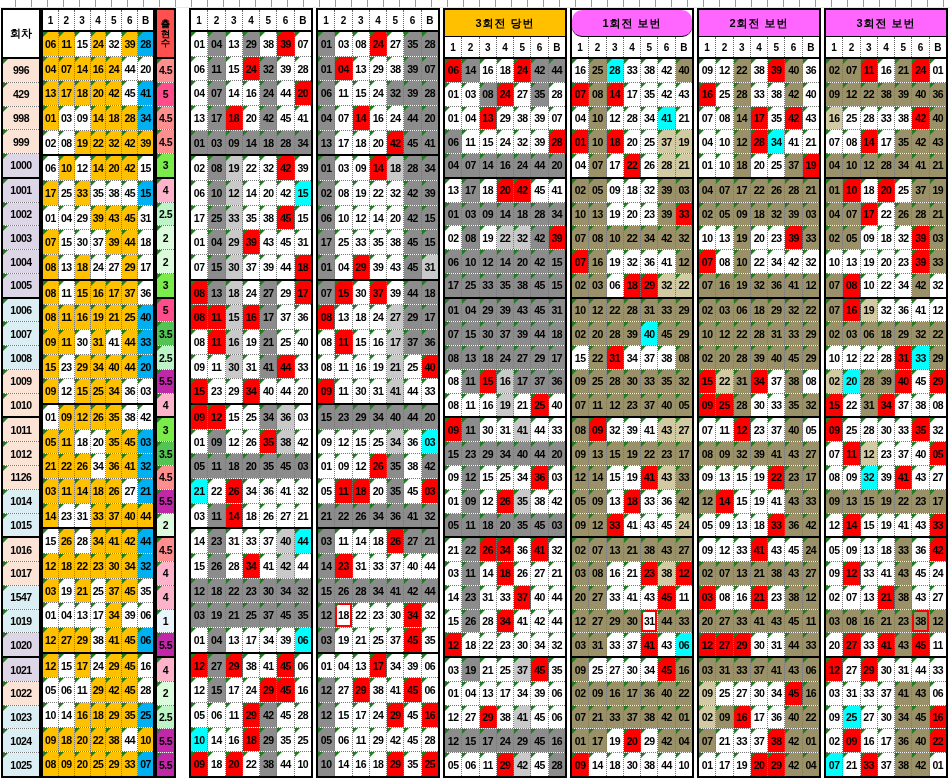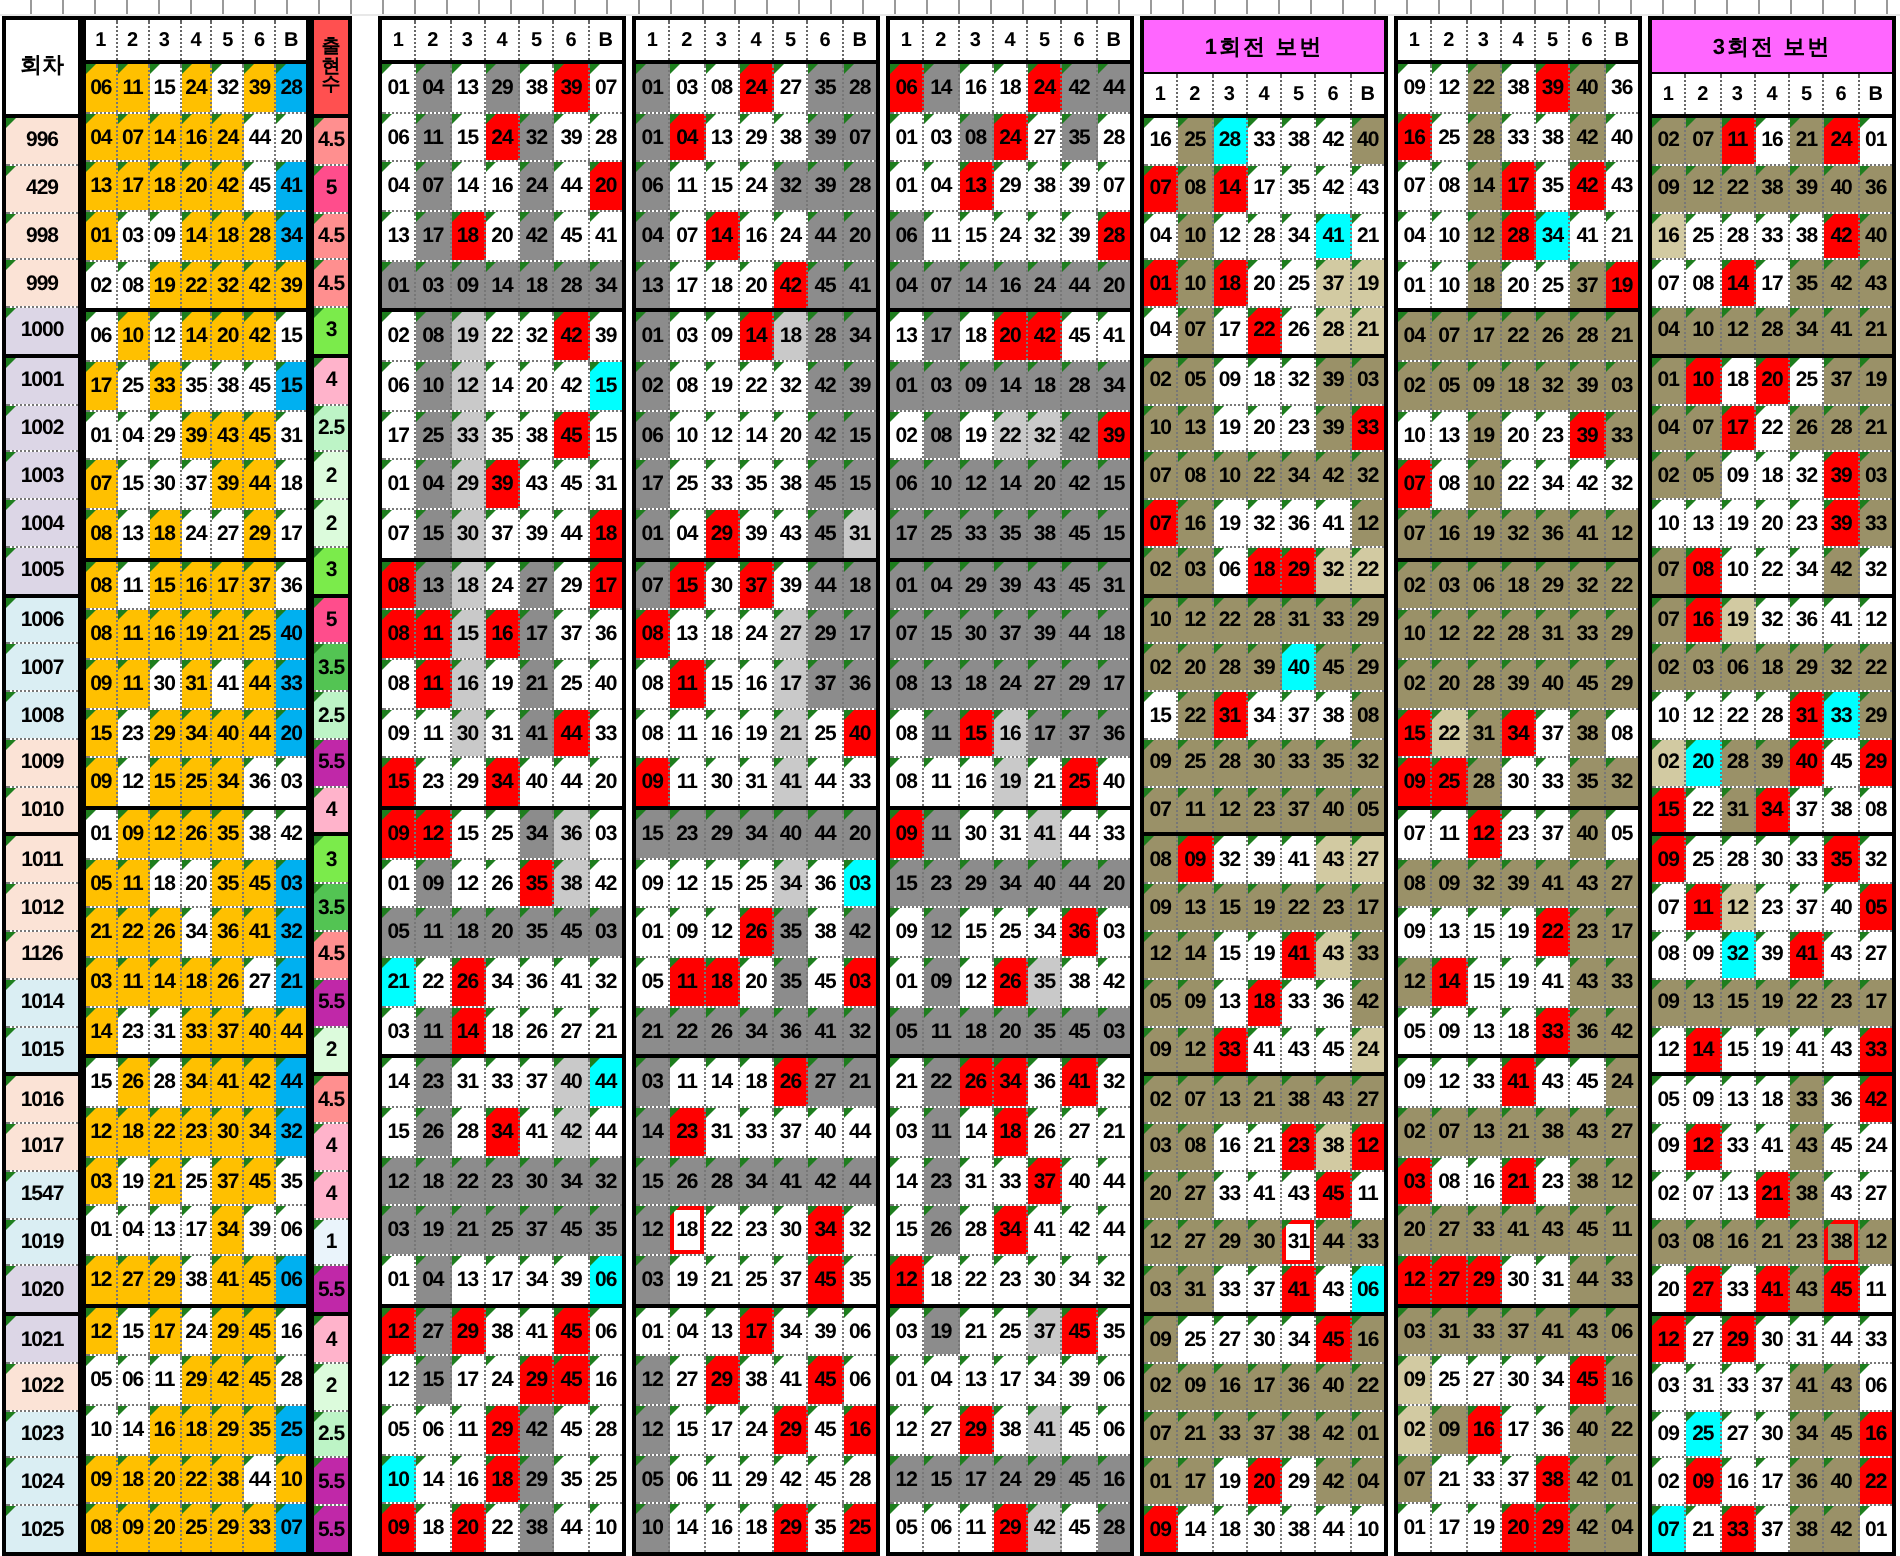--- a/index.html
+++ b/index.html
@@ -1081,20 +1081,21 @@
             <div class="nc" style="background: rgb(255, 255, 255);">16</div>
             <div class="nc" style="background: rgb(255, 255, 255);">18</div>
             <div class="nc" style="background: rgb(255, 0, 0);">29</div>
             <div class="nc" style="background: rgb(255, 255, 255);">35</div>
             <div class="nc" style="background: rgb(255, 0, 0);">25</div>
           </div>
         </div>
       </div>
       <div class="gap" style="width: 3px;"></div>
       <div class="group" style="width: 124px;">
+        <div class="gtitle" style="background: rgb(255, 192, 0);">3회전 당번</div>
         <div class="gsub">
           <div class="sc">1</div>
           <div class="sc">2</div>
           <div class="sc">3</div>
           <div class="sc">4</div>
           <div class="sc">5</div>
           <div class="sc">6</div>
           <div class="sc">B</div>
         </div>
         <div class="gbody">
@@ -1365,21 +1366,21 @@
             <div class="nc" style="background: rgb(255, 255, 255);">11</div>
             <div class="nc" style="background: rgb(255, 0, 0);">29</div>
             <div class="nc" style="background: rgb(201, 201, 201);">42</div>
             <div class="nc" style="background: rgb(255, 255, 255);">45</div>
             <div class="nc" style="background: rgb(140, 140, 140);">28</div>
           </div>
         </div>
       </div>
       <div class="gap" style="width: 3px;"></div>
       <div class="group" style="width: 124px;">
-        <div class="gtitle" style="background: rgb(255, 102, 255);">1회전 보번</div>
+        <div class="gtitle" style="background: rgb(255, 102, 255); border-radius: 10px;">1회전 보번</div>
         <div class="gsub">
           <div class="sc">1</div>
           <div class="sc">2</div>
           <div class="sc">3</div>
           <div class="sc">4</div>
           <div class="sc">5</div>
           <div class="sc">6</div>
           <div class="sc">B</div>
         </div>
         <div class="gbody">
@@ -1650,20 +1651,21 @@
             <div class="nc" style="background: rgb(255, 255, 255);">18</div>
             <div class="nc" style="background: rgb(255, 255, 255);">30</div>
             <div class="nc" style="background: rgb(255, 255, 255);">38</div>
             <div class="nc" style="background: rgb(255, 255, 255);">44</div>
             <div class="nc" style="background: rgb(255, 255, 255);">10</div>
           </div>
         </div>
       </div>
       <div class="gap" style="width: 3px;"></div>
       <div class="group" style="width: 124px;">
+        <div class="gtitle" style="background: rgb(255, 102, 255);">2회전 보번</div>
         <div class="gsub">
           <div class="sc">1</div>
           <div class="sc">2</div>
           <div class="sc">3</div>
           <div class="sc">4</div>
           <div class="sc">5</div>
           <div class="sc">6</div>
           <div class="sc">B</div>
         </div>
         <div class="gbody">

